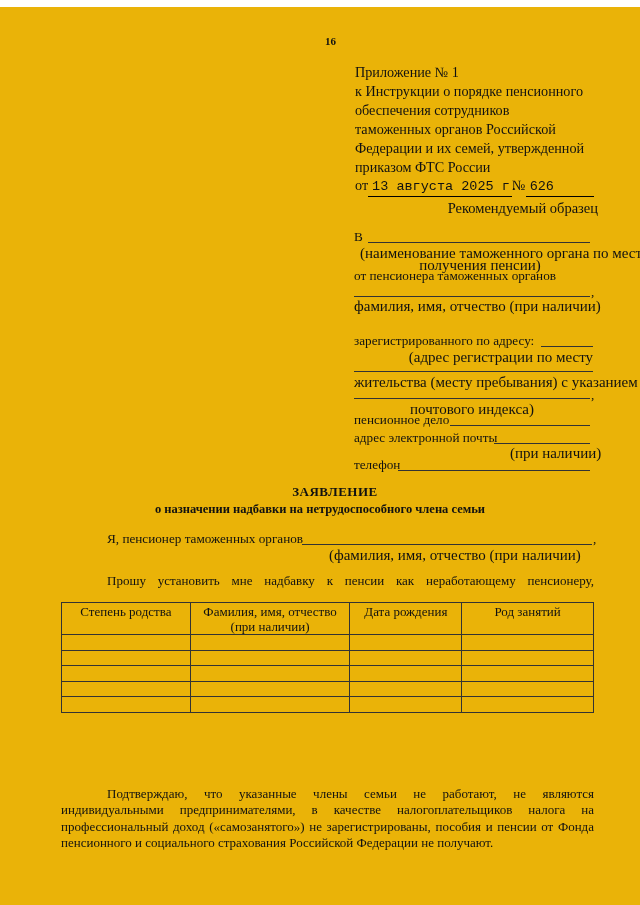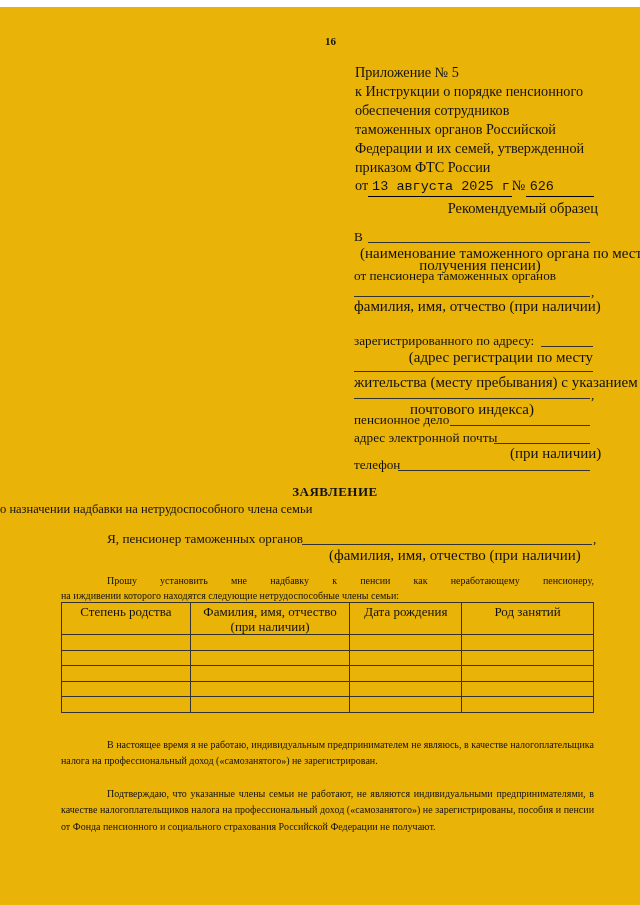--- a/index.html
+++ b/index.html
@@ -10,36 +10,36 @@
   .pnum { left:325px; top:28px; font-size:11px; font-weight:bold; }
   .app { left:355px; font-size:14.2px; line-height:19px; }
   .mono { font-family:"Liberation Mono", "DejaVu Sans Mono", monospace; font-size:13.5px; }
   .uline { display:inline-block; border-bottom:1px solid #000000; }
   .rec { right:42px; top:193px; font-size:14.5px; }
   .f13 { font-size:13.2px; }
   .small { font-size:15px;font-family:Liberation Serif, serif; }
   .line { position:absolute; height:0; border-top:1px solid #333; }
   .center { text-align:center; }
   .title { left:0; width:640px; text-align:center; top:477px; font-size:13px; font-weight:bold; letter-spacing:0.5px;margin-left:15px; }
-  .subtitle { left:0; width:640px; text-align:left; top:495px; font-size:12.5px; font-weight:normal; }
-  .para { position:absolute; left:61px; width:533px; font-size:10px; line-height:16.3px; text-align:justify; white-space:normal; }
+  .subtitle { left:0; width:640px; text-align:center; top:495px; font-size:12.5px; font-weight:bold; }
+  .para { position:absolute; left:61px; width:533px; font-size:13px; line-height:16.3px; text-align:justify; white-space:normal; }
   .para .ind { display:inline-block; width:46px; }
   table.fam { position:absolute; left:61px; top:595px; width:533px; border-collapse:collapse; font-size:13px; }
   table.fam th { font-weight:normal; border:1px solid #333; height:29px; padding:0 2px; vertical-align:top; text-align:center; line-height:15px; padding-top:1px; }
   table.fam td { border:1px solid #333; height:14.5px; padding:0; }
 </style>
 </head>
 <body>
 
 <div class="page">
 
   <div class="abs pnum">16</div>
 
   <div>
-    <div class="abs app" style="top:56px">Приложение № 5</div>
+    <div class="abs app" style="top:56px">Приложение № 1</div>
     <div class="abs app" style="top:75px">к Инструкции о порядке пенсионного</div>
     <div class="abs app" style="top:94px">обеспечения сотрудников</div>
     <div class="abs app" style="top:113px">таможенных органов Российской</div>
     <div class="abs app" style="top:132px">Федерации и их семей, утвержденной</div>
     <div class="abs app" style="top:151px">приказом ФТС России</div>
     <div class="abs app" style="top:169px">
       <span>от</span><span class="uline mono" style="width:140px;padding-left:4px;">13 августа 2025 г.</span><span>№</span><span class="uline mono" style="width:64px;padding-left:4px;">626</span>
     </div>
   </div>
 
@@ -79,21 +79,20 @@
   <div class="abs title">ЗАЯВЛЕНИЕ</div>
   <div class="abs subtitle">о назначении надбавки на нетрудоспособного члена семьи</div>
 
   <div class="abs f13" style="left:107px;top:524px">Я, пенсионер таможенных органов</div>
   <div class="line" style="left:302px;width:290px;top:537px"></div>
   <div class="abs f13" style="left:593px;top:524px">,</div>
   <div class="abs small" style="left:329px;top:540px">(фамилия, имя, отчество (при наличии)</div>
 
 
   <div class="para" style="top:566px;text-align:justify;text-align-last:justify;"><span class="ind"></span><span>Прошу установить мне надбавку к пенсии как неработающему пенсионеру,</span></div>
-  <div class="para" style="top:581px">на иждивении которого находятся следующие нетрудоспособные члены семьи:</div>
 
   <table class="fam">
     <colgroup>
         <col style="width:129px">
         <col style="width:160px">
         <col style="width:112px">
         <col style="width:132px">
       </colgroup>
     <thead>
       <tr>
@@ -130,16 +129,15 @@
         </tr>
       <tr>
           <td></td>
           <td></td>
           <td></td>
           <td></td>
         </tr>
     </tbody>
   </table>
 
-  <div class="para" style="top:730px"><span class="ind"></span><span>В настоящее время я не работаю, индивидуальным предпринимателем не являюсь, в качестве налогоплательщика налога на профессиональный доход («самозанятого») не зарегистрирован.</span></div>
   <div class="para" style="top:779px"><span class="ind"></span><span>Подтверждаю, что указанные члены семьи не работают, не являются индивидуальными предпринимателями, в качестве налогоплательщиков налога на профессиональный доход («самозанятого») не зарегистрированы, пособия и пенсии от Фонда пенсионного и социального страхования Российской Федерации не получают.</span></div>
 
 </div>
 
 </body></html>

